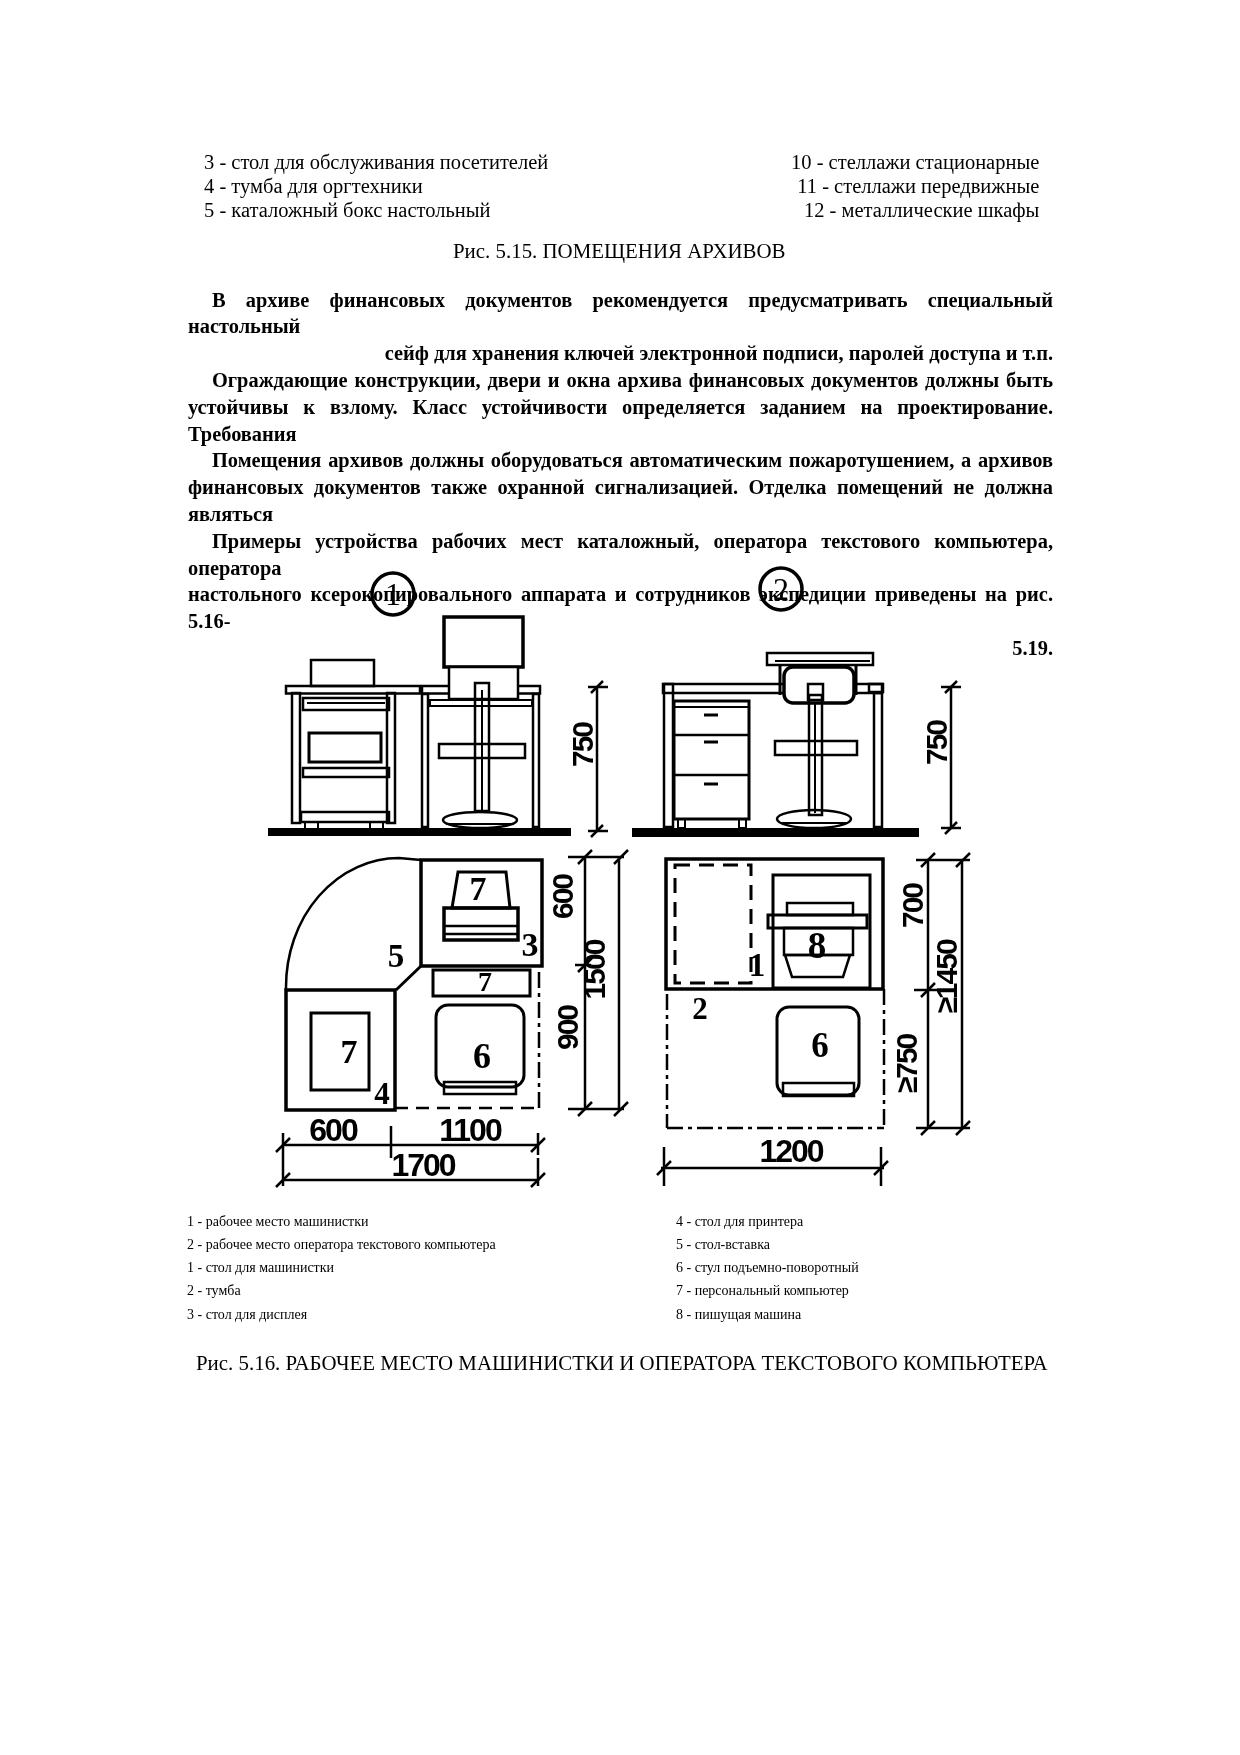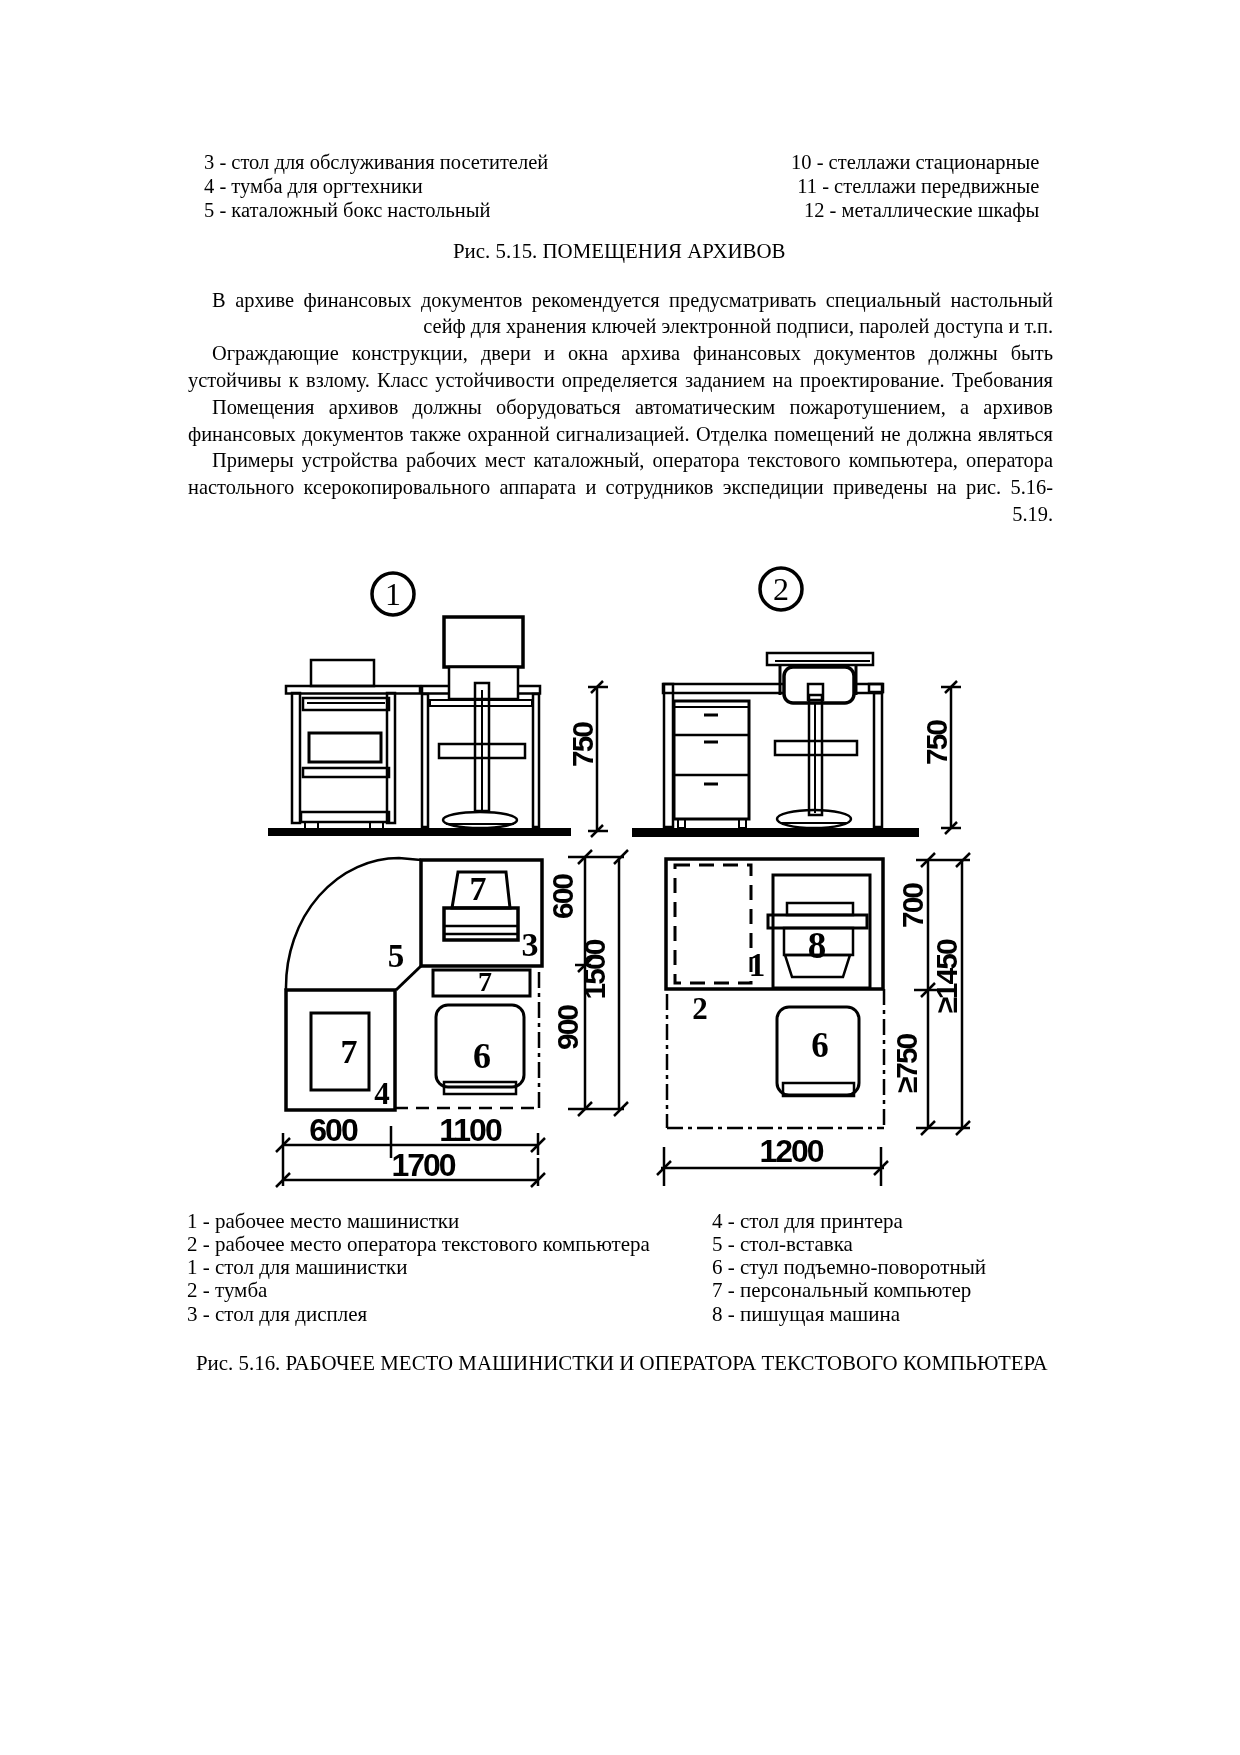--- a/index.html
+++ b/index.html
@@ -1,36 +1,36 @@
 <!DOCTYPE html>
 <html><head>
 <meta charset="utf-8">
 <style>
 html,body{margin:0;padding:0;}
 body{width:1240px;height:1755px;background:#fff;position:relative;
   font-family:"Liberation Serif",serif;color:#000;}
 .abs{position:absolute;}
 .list{font-size:20.5px;line-height:24px;white-space:nowrap;}
-.list2{font-size:21px;line-height:23.3px;white-space:nowrap;}
+.list2{font-size:14px;line-height:23.3px;white-space:nowrap;}
 .par{width:865px;font-size:20.4px;line-height:26.8px;}
 .jl{text-align:justify;text-align-last:justify;}
 .ll{text-align:right;}
 .ind{text-indent:24px;}
 .cap{font-size:20.9px;line-height:24px;white-space:nowrap;}
 </style>
 </head>
 <body>
 
 <div class="abs list" style="left:204px;top:150px;">3 - стол для обслуживания посетителей<br>4 - тумба для оргтехники<br>5 - каталожный бокс настольный</div>
 
 <div class="abs list" style="left:791px;top:150px;text-align:right;">10 - стеллажи стационарные<br>11 - стеллажи передвижные<br>12 - металлические шкафы</div>
 
 <div class="abs cap" style="left:453px;top:239px;">Рис. 5.15. ПОМЕЩЕНИЯ АРХИВОВ</div>
 
-<div class="abs par" style="left:188px;top:286.6px;">
+<div class="abs par" style="left:188px;top:286.6px;font-weight:bold;">
 <div class="jl ind">В архиве финансовых документов рекомендуется предусматривать специальный настольный</div>
 <div class="ll">сейф для хранения ключей электронной подписи, паролей доступа и т.п.</div>
 <div class="jl ind">Ограждающие конструкции, двери и окна архива финансовых документов должны быть</div>
 <div class="jl">устойчивы к взлому. Класс устойчивости определяется заданием на проектирование. Требования</div>
 <div class="jl ind">Помещения архивов должны оборудоваться автоматическим пожаротушением, а архивов</div>
 <div class="jl">финансовых документов также охранной сигнализацией. Отделка помещений не должна являться</div>
 <div class="jl ind">Примеры устройства рабочих мест каталожный, оператора текстового компьютера, оператора</div>
 <div class="jl">настольного ксерокопировального аппарата и сотрудников экспедиции приведены на рис. 5.16-</div>
 <div class="ll">5.19.</div>
 </div>
@@ -299,15 +299,15 @@
 <g>
       <line x1="962" y1="860" x2="962" y2="1128" stroke-width="2.5"></line>
 <line x1="956" y1="867" x2="970" y2="853" stroke-width="2.5"></line>
 <line x1="956" y1="1135" x2="970" y2="1121" stroke-width="2.5"></line>
 <text x="957" y="977" fill="#000" stroke="none" font-size="30" font-weight="bold" letter-spacing="-2" text-anchor="middle" font-family="Liberation Sans" transform="rotate(-90 957 977)">≥1450</text>
     </g>
 </svg>
 
 <div class="abs list2" style="left:187px;top:1209.6px;">1 - рабочее место машинистки<br>2 - рабочее место оператора текстового компьютера<br>1 - стол для машинистки<br>2 - тумба<br>3 - стол для дисплея</div>
 
-<div class="abs list2" style="left:712px;top:1209.6px;">4 - стол для принтера<br>5 - стол-вставка<br>6 - стул подъемно-поворотный<br>7 - персональный компьютер<br>8 - пишущая машина</div>
+<div class="abs list2" style="left:676px;top:1209.6px;">4 - стол для принтера<br>5 - стол-вставка<br>6 - стул подъемно-поворотный<br>7 - персональный компьютер<br>8 - пишущая машина</div>
 
 <div class="abs cap" style="left:196px;top:1351px;">Рис. 5.16. РАБОЧЕЕ МЕСТО МАШИНИСТКИ И ОПЕРАТОРА ТЕКСТОВОГО КОМПЬЮТЕРА</div>
 
 </body></html>

